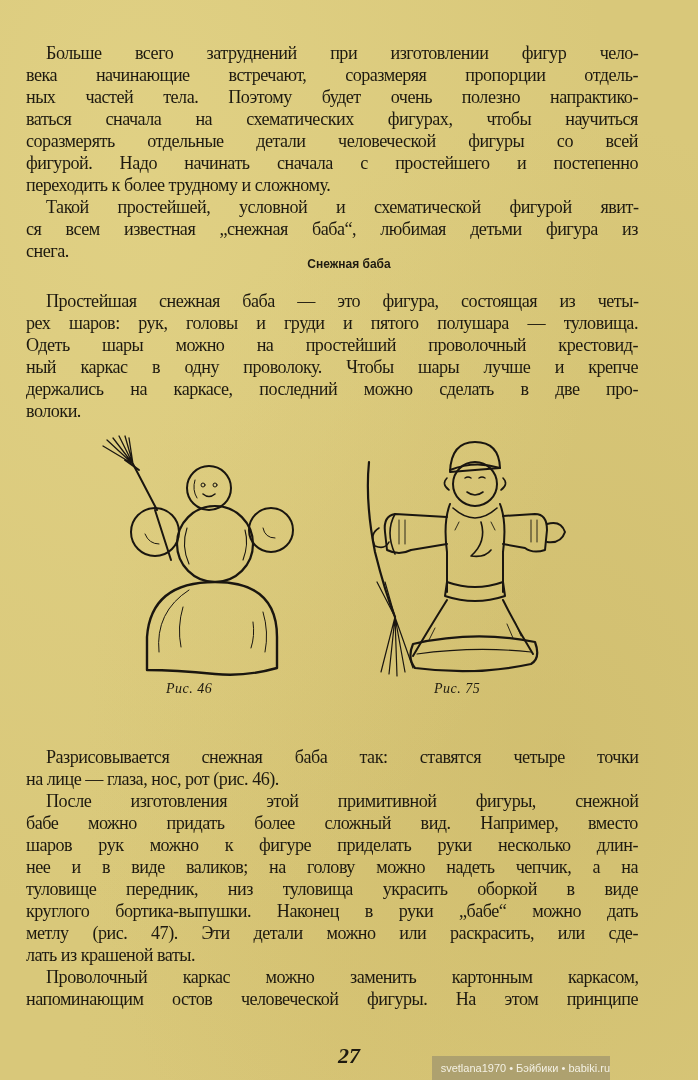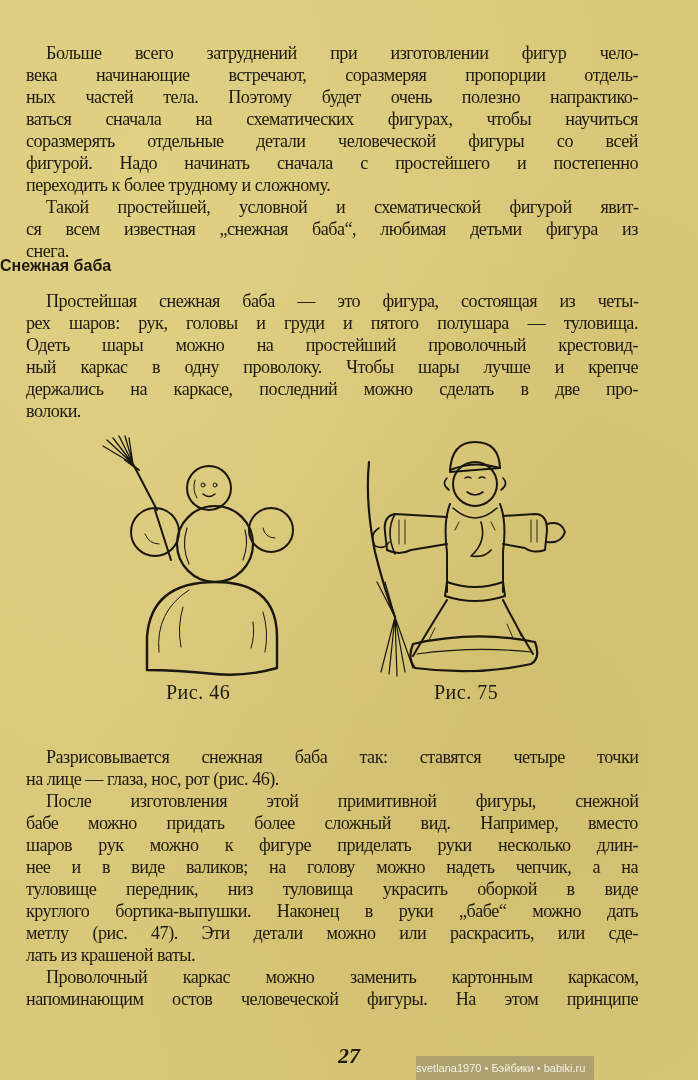--- a/index.html
+++ b/index.html
@@ -21,43 +21,43 @@
     white-space: nowrap; letter-spacing: -0.55px;
     text-align: justify; text-align-last: justify;
     font-family: "Liberation Serif", "DejaVu Serif", serif;
     transform: scaleX(0.93); transform-origin: left center;
     width: 658px;
   }
   .line.indent { left: 46px; width: 637px; }
   .line.last { text-align-last: left; }
   .heading {
     position: absolute; left: 0; width: 698px; top: 257px;
-    font-weight: bold; font-size: 16px;
+    text-align: center; font-weight: bold; font-size: 12px;
     font-family: "Liberation Sans", sans-serif; letter-spacing: 0px;
   }
   .fig-label {
-    position: absolute; font-size: 20px;
-    font-family: "Liberation Serif", serif; letter-spacing: 0.5px;
+    position: absolute; font-size: 14px;
+    font-family: "Liberation Serif", serif; letter-spacing: 0.5px; font-style: italic;
   }
   .fig-caption {
     position: absolute; left: 0; width: 698px; top: 706px;
     text-align: center; font-size: 14.5px; letter-spacing: 0.6px;
     font-family: "Liberation Serif", serif;
   }
   .page-number {
     position: absolute; left: 0; width: 698px; top: 994px;
     text-align: center; font-size: 22px; font-style: italic; font-weight: bold;
     font-family: "Liberation Serif", serif;
     margin-top: 25px;
   }
   .watermark {
-    position: absolute; right: 16px; bottom: 0; width: 178px; height: 24px;
+    position: absolute; right: 0; bottom: 0; width: 178px; height: 24px;
     background: rgba(160,150,110,0.75); color: #f4f1e4;
     font-family: "Liberation Sans", sans-serif; font-size: 11px;
-    line-height: 24px; text-align: left;
+    line-height: 24px; text-align: right;
   }
   svg.ill { position: absolute; }
   svg.ill path, svg.ill circle, svg.ill ellipse, svg.ill line, svg.ill polyline {
     fill: none; stroke: #1a1610; stroke-linecap: round; stroke-linejoin: round;
   }
 </style>
 </head>
 <body>
 
 <div class="page">

